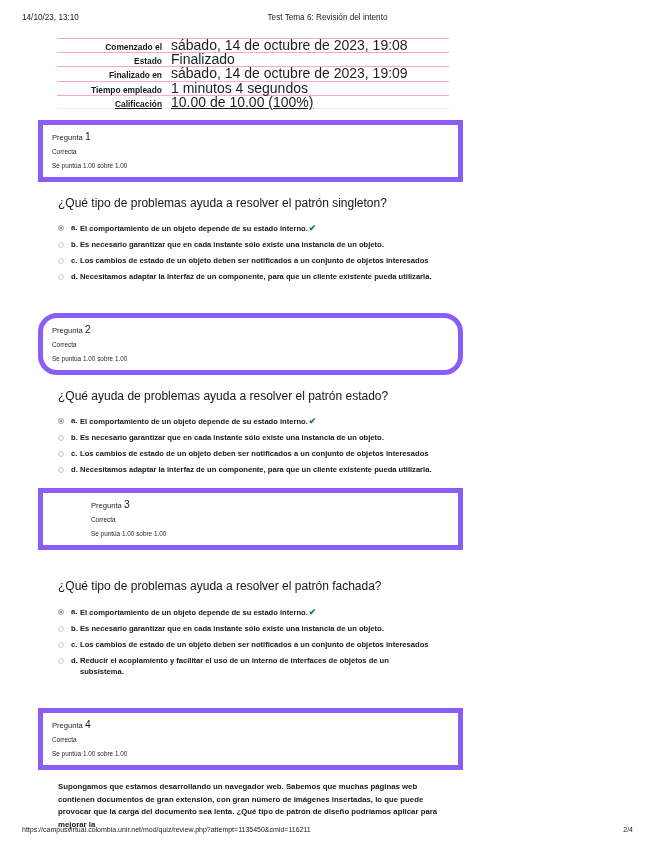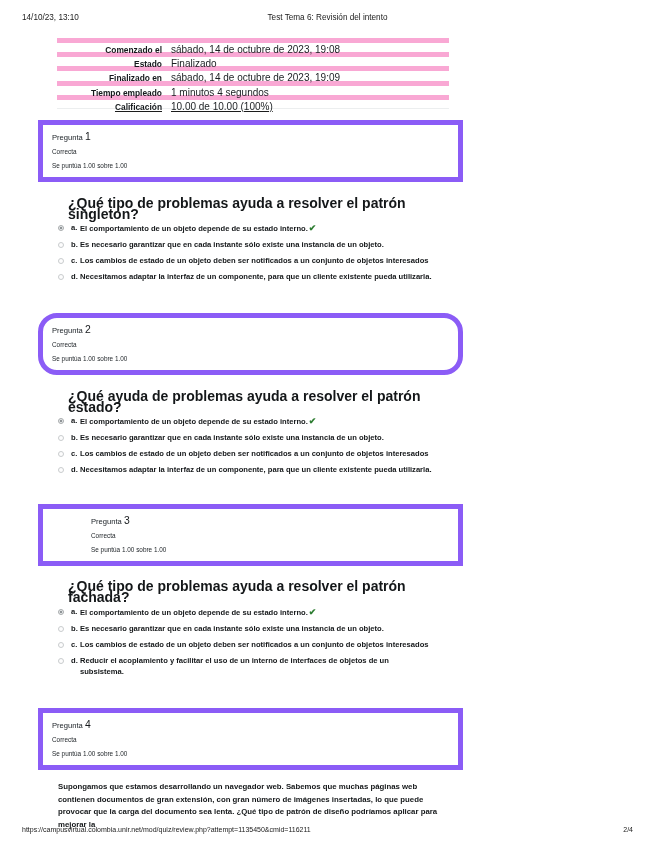--- a/index.html
+++ b/index.html
@@ -47,39 +47,39 @@
   .summary {
     position: absolute;
     top: 38px;
     left: 57px;
     width: 392px;
   }
   .summary-row {
     display: flex;
     align-items: baseline;
     height: 14.2px;
-    border-top: 5px solid #f9a8d4;
+    border-top: 1px solid #f9a8d4;
     box-sizing: border-box;
   }
   .summary-row:last-child {
     border-bottom: 1px solid #eceeef;
     text-decoration: underline;
   }
   .summary-label {
     width: 105px;
     text-align: right;
     font-size: 8.4px;
     font-weight: bold;
     color: #15191c;
     padding-right: 0;
     white-space: nowrap;
     line-height: 13px;
   }
   .summary-value {
-    font-size: 10px;
+    font-size: 14px;
     color: #1b1f22;
     padding-left: 9px;
     white-space: nowrap;
     line-height: 13px;
   }
 
   
   .question-block {
     position: absolute;
     left: 0;
@@ -115,24 +115,24 @@
   }
   .qinfo-grade {
     font-size: 6.4px;
     color: #22272b;
     line-height: 9px;
     margin: 0;
   }
 
   .qtext {
     position: absolute;
-    left: 68px;
+    left: 58px;
     width: 400px;
-    font-size: 14px;
-    font-weight: bold;
+    font-size: 12px;
+    font-weight: normal;
     color: #141719;
     line-height: 11px;
   }
 
   .answers {
     position: absolute;
     left: 58px;
     width: 420px;
   }
   .answer-row {
@@ -303,21 +303,21 @@
     </div>
     <div class="answer-row">
       <span class="radio"></span>
       <span class="opt-letter">d.</span>
       <span class="opt-text">Necesitamos adaptar la interfaz de un componente, para que un cliente existente pueda utilizarla.</span>
     </div>
   </div>
 </div>
 
 <div class="question-block">
-  <div class="qinfo-box" style="top:504px;padding-left:48px;">
+  <div class="qinfo-box" style="top:488px;padding-left:48px;">
     <p class="qinfo-title"><span>Pregunta</span> <span class="qnum">3</span></p>
     <p class="qinfo-state">Correcta</p>
     <p class="qinfo-grade">Se puntúa 1.00 sobre 1.00</p>
   </div>
   <div class="qtext" style="top:581px;">¿Qué tipo de problemas ayuda a resolver el patrón fachada?</div>
   <div class="answers" style="top:607px;">
     <div class="answer-row">
       <span class="radio checked"></span>
       <span class="opt-letter">a.</span>
       <span class="opt-text"><span>El comportamiento de un objeto depende de su estado interno.</span><span class="tick">✔</span></span>

